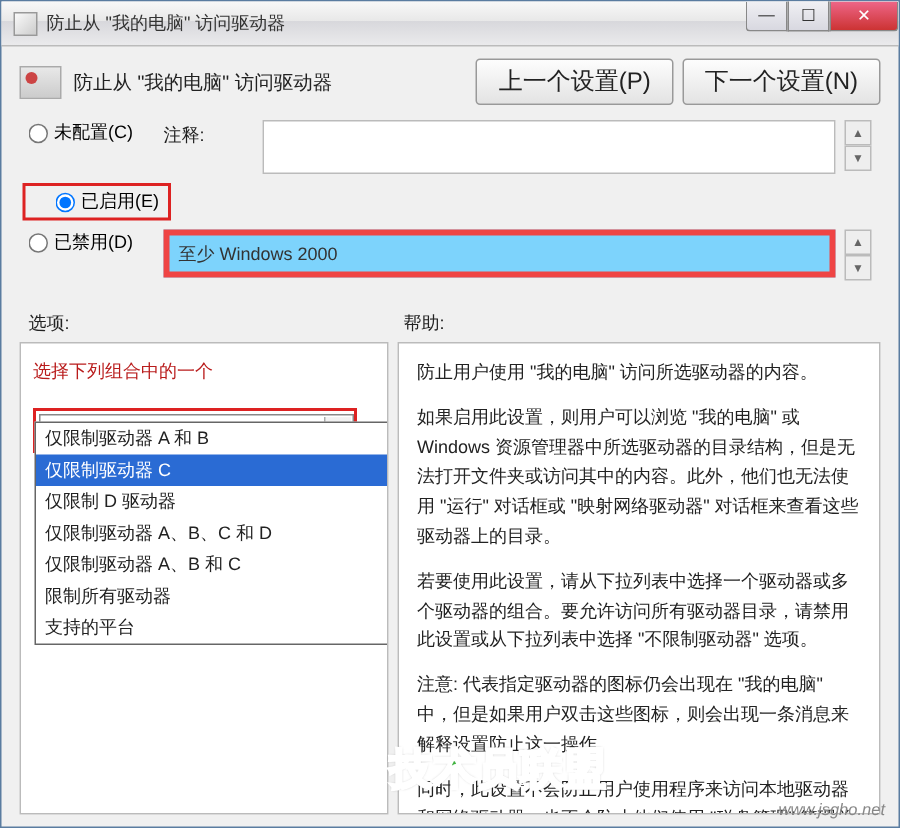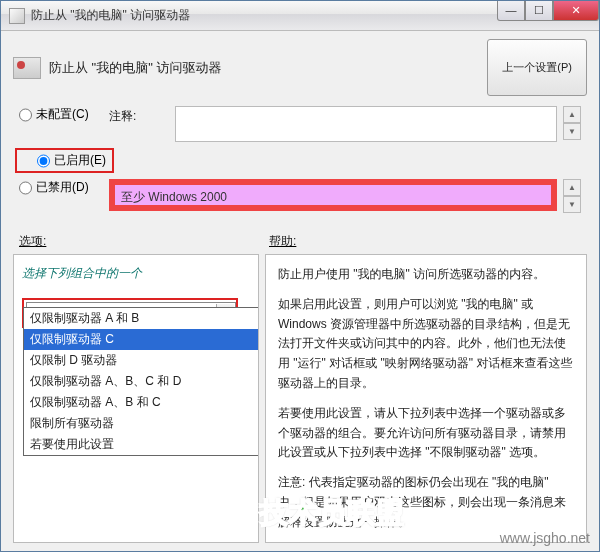--- a/index.html
+++ b/index.html
@@ -56,25 +56,25 @@
 .header-icon {
   width: 28px; height: 22px;
   background: linear-gradient(to bottom,#e8e8e8,#ccc);
   border:1px solid #aaa;
   position:relative;
 }
 .header-icon::after{content:"";position:absolute;left:3px;top:3px;width:8px;height:8px;background:#c44;border-radius:50%;}
 .header-title { flex: 1; font-size: 13px; color: #222; }
 .nav-btns { display: flex; gap: 6px; }
 .nav-btn {
-  padding: 20px 14px;
+  padding: 4px 14px;
   background: linear-gradient(to bottom,#fdfdfd,#e3e3e3);
   border: 1px solid #999;
   border-radius: 3px;
-  font-size: 11px;
+  font-size: 16px;
   color: #222;
   text-align: right;
 }
 
 .radio-section {
   padding: 4px 18px 0 18px;
 }
 .rad-row { display: flex; align-items: flex-start; margin-bottom: 6px; }
 .rad-col { width: 90px; display:flex; gap:4px; }
 .rad-col input[type=radio]{margin-top:1px;}
@@ -89,21 +89,20 @@
   border: 2px solid #d22;
   padding: 2px 6px 2px 20px;
   margin-left:-4px;
   display:inline-flex; align-items:center; gap:4px;
 }
 .platform-val{color:#333;}
 
 .section-labels {
   display: flex;
   padding: 14px 18px 4px 18px;
-  text-decoration: underline;
 }
 .section-labels > div:first-child { width: 250px; }
 .section-labels > div { color:#222; }
 
 .main-row {
   display: flex;
   padding: 0 12px 8px 12px;
   gap: 6px;
   flex: 1;
   min-height: 0;
@@ -111,21 +110,21 @@
 .panel {
   background: #fff;
   border: 1px solid #bbb;
   padding: 10px 8px;
   overflow: hidden;
   position: relative;
 }
 .panel.left { width: 246px; }
 .panel.right { flex: 1; line-height: 1.65; color: #222; padding:10px 12px;}
 
-.combo-caption { margin-bottom: 16px; color:#0f766e;font-style:italic;}
+.combo-caption { margin-bottom: 16px; color:#b91c1c;}
 .combo-wrap { border: 2px solid #d22; padding: 2px; width: 216px; }
 .combo {
   width: 210px; height: 22px;
   background: #fff;
   border: 1px solid #888;
   display:flex; align-items:center; padding:0 4px;
   position:relative;
 }
 .combo-arrow{
   position:absolute; right:1px; top:1px; width:18px; height:18px;
@@ -141,21 +140,21 @@
   border:1px solid #666;
   z-index:5;
 }
 .dd-item{padding:2px 6px;color:#222;}
 .dd-item.sel{background:#2a6bd4;color:#fff;}
 
 .help-p{margin-bottom:10px;}
 
 .watermark{
   position:absolute; bottom:6px; right:10px;
-  font-size:14px; color:#888;
+  font-size:11px; color:#888;font-style:italic;
 }
 .wm-brand{
   position:absolute; bottom:20px; left:260px;
   font-family: "Microsoft YaHei", sans-serif;
   font-weight:900; font-size:28px; letter-spacing:1px;
   color:#3fb23f; -webkit-text-stroke:2px #fff; text-shadow:0 0 2px #777;
 }
 </style>
 </head>
 <body>
@@ -170,20 +169,21 @@
       <div class="tb-btn">☐</div>
       <div class="tb-btn close">✕</div>
     </div>
   </div>
 
   <div class="header-row">
     <div class="header-icon"></div>
     <div class="header-title">防止从 "我的电脑" 访问驱动器</div>
     <div class="nav-btns">
       <button class="nav-btn">上一个设置(P)</button>
+      <button class="nav-btn">下一个设置(N)</button>
     </div>
   </div>
 
   <div class="radio-section">
     <div class="rad-row">
       <label class="rad-col">
         <input type="radio" name="st" style="">
         <span>未配置(C)</span>
       </label>
       <div class="right-col">
@@ -204,21 +204,21 @@
         </label>
       </span>
     </div>
 
     <div class="rad-row">
       <label class="rad-col">
         <input type="radio" name="st" style="">
         <span>已禁用(D)</span>
       </label>
       <div class="right-col">
-        <div class="platform-val" style="flex:1;background:#f0abfc;border:6px solid #ef4444;padding:4px 6px;height:32px">至少 Windows 2000</div>
+        <div class="platform-val" style="flex:1;background:#7dd3fc;border:4px solid #ef4444;padding:4px 6px;height:32px">至少 Windows 2000</div>
         <div class="scroll-arrows">
           <div class="sa">▲</div>
           <div class="sa">▼</div>
         </div>
       </div>
     </div>
   </div>
 
   <div class="section-labels">
     <div>选项:</div>
@@ -234,21 +234,21 @@
           <span class="combo-arrow">▼</span>
         </div>
       </div>
       <div class="dropdown">
         <div class="dd-item">仅限制驱动器 A 和 B</div>
         <div class="dd-item sel">仅限制驱动器 C</div>
         <div class="dd-item">仅限制 D 驱动器</div>
         <div class="dd-item">仅限制驱动器 A、B、C 和 D</div>
         <div class="dd-item">仅限制驱动器 A、B 和 C</div>
         <div class="dd-item">限制所有驱动器</div>
-        <div class="dd-item">若要使用此设置</div>
+        <div class="dd-item">支持的平台</div>
       </div>
     </div>
 
     <div class="panel right">
       <p class="help-p">防止用户使用 "我的电脑" 访问所选驱动器的内容。</p>
       <p class="help-p">如果启用此设置，则用户可以浏览 "我的电脑" 或 Windows 资源管理器中所选驱动器的目录结构，但是无法打开文件夹或访问其中的内容。此外，他们也无法使用 "运行" 对话框或 "映射网络驱动器" 对话框来查看这些驱动器上的目录。</p>
       <p class="help-p">若要使用此设置，请从下拉列表中选择一个驱动器或多个驱动器的组合。要允许访问所有驱动器目录，请禁用此设置或从下拉列表中选择 "不限制驱动器" 选项。</p>
       <p class="help-p">注意: 代表指定驱动器的图标仍会出现在 "我的电脑" 中，但是如果用户双击这些图标，则会出现一条消息来解释设置防止这一操作。</p>
       <p class="help-p">同时，此设置不会防止用户使用程序来访问本地驱动器和网络驱动器。也不会防止他们使用 "磁盘管理" 管理单元查看并更改驱动器特性。</p>
     </div>

